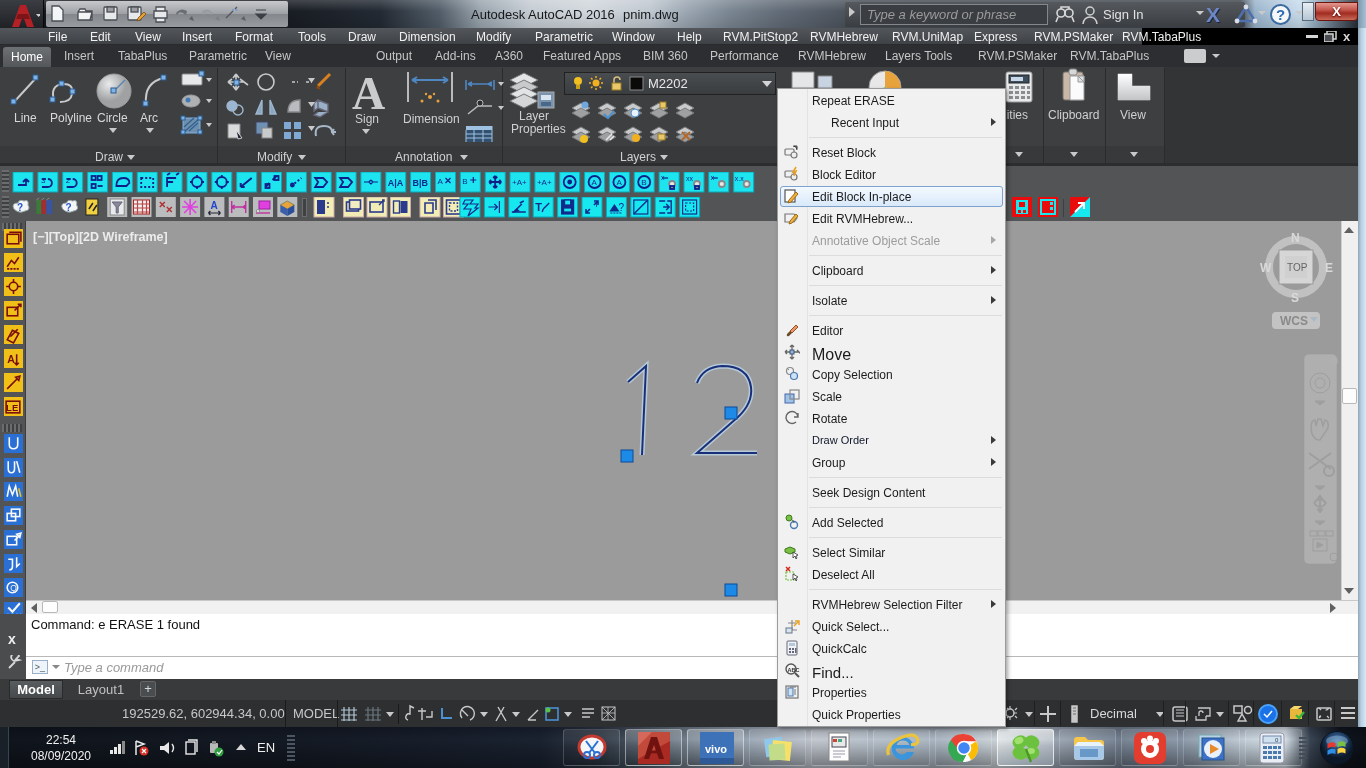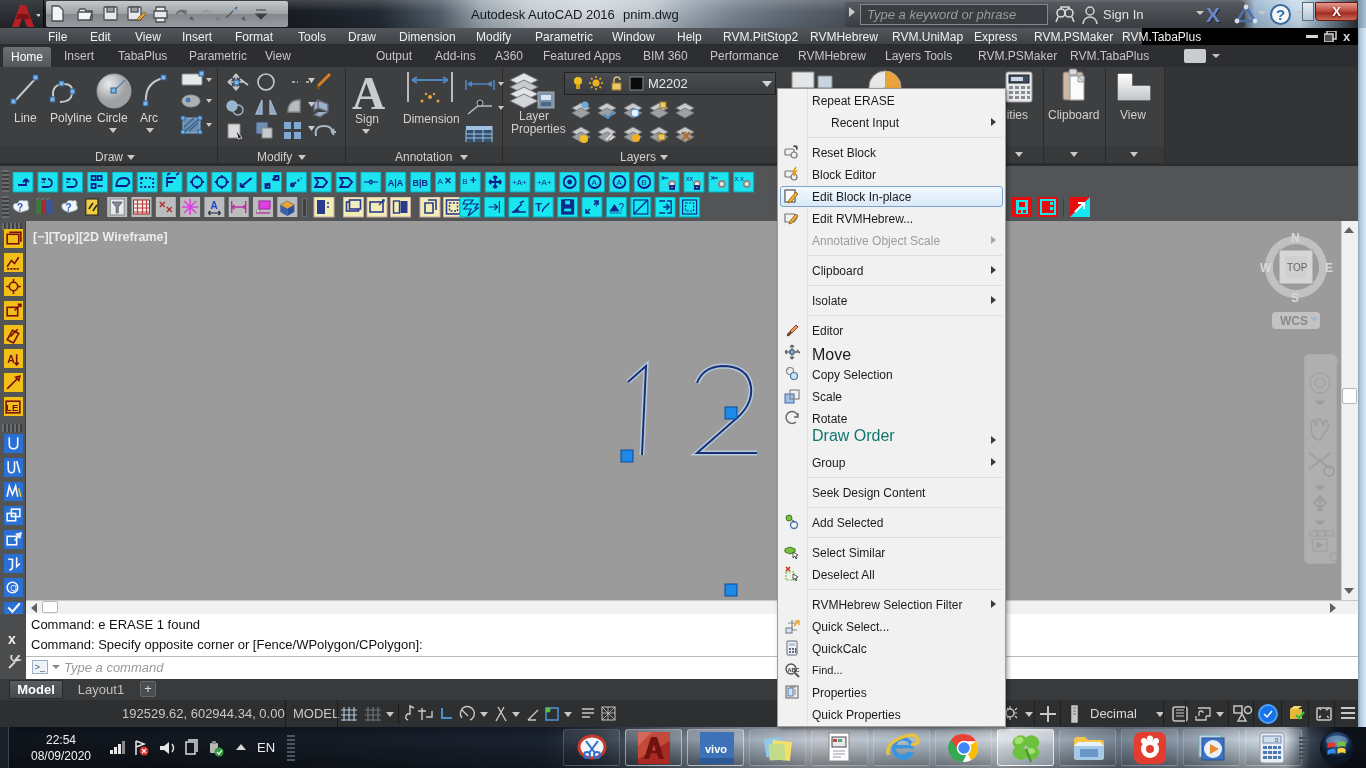--- a/index.html
+++ b/index.html
@@ -961,21 +961,20 @@
 <div class="abs" style="left:42px;top:601px;width:16px;height:12px;background:#fdfdfd;border:1px solid #b8b8b8;border-radius:2px;"></div>
 <div class="abs" style="left:1330px;top:603px;width:0;height:0;border-left:6px solid #606060;border-top:5px solid transparent;border-bottom:5px solid transparent;"></div>
 
 <div class="abs" style="left:0;top:614px;width:1358px;height:65px;background:#ffffff;"></div>
 <div class="abs" style="left:0;top:614px;width:26px;height:65px;background:#4a4c4e;"></div>
 <div class="abs" style="left:8px;top:631px;color:#f0f0f0;font-size:14px;font-weight:bold;">x</div>
 <svg class="abs" style="left:7px;top:655px" width="15" height="15" viewBox="0 0 15 15">
       <path d="M2 13 L8 7 M7 6 a4 4 0 1 1 5 -5 l-3 3 3 1 z" stroke="#d8d8d8" stroke-width="1.8" fill="none"></path>
     </svg>
 <div class="abs" style="left:31px;top:617px;font-size:13px;color:#111;">Command: e ERASE 1 found</div>
-<div class="abs" style="left:31px;top:637px;font-size:13px;color:#111;">Command: Specify opposite corner or [Fence/WPolygon/CPolygon]:</div>
 <div class="abs" style="left:26px;top:656px;width:1332px;height:1px;background:#b8b8b8;"></div>
 <div class="abs" style="left:32px;top:660px;width:16px;height:14px;border:1px solid #9ab0c8;background:#eef4fa;color:#456;font-size:9px;line-height:12px;text-align:center;">&gt;_</div>
 <div class="abs" style="left:52px;top:665px;width:0;height:0;border-top:4px solid #888;border-left:4px solid transparent;border-right:4px solid transparent;"></div>
 <div class="abs" style="left:64px;top:660px;font-size:13px;font-style:italic;color:#9a9a9a;">Type a command</div>
 
 <div class="abs" style="left:0;top:679px;width:1366px;height:21px;background:#383a3c;"></div>
 <div class="abs" style="left:9px;top:680px;width:54px;height:19px;background:linear-gradient(#5a5d60,#46494c);border:1px solid #2a2a2a;color:#fff;font-size:13px;font-weight:bold;text-align:center;line-height:18px;">Model</div>
 <div class="abs" style="left:70px;top:682px;width:62px;height:17px;color:#c0c0c0;font-size:13px;text-align:center;">Layout1</div>
 <div class="abs" style="left:140px;top:681px;width:16px;height:16px;background:#4a4d50;border:1px solid #666;border-radius:2px;color:#d8d8d8;font-size:13px;text-align:center;line-height:14px;">+</div>
 
@@ -1271,21 +1270,21 @@
 <div class="abs" style="left:34px;top:279px;font-size:12px;color:#1b1b1b;white-space:nowrap;">Copy Selection</div>
 <div class="abs" style="left:6px;top:299px;"><svg width="16" height="16" viewBox="0 0 16 16">
           <rect x="1" y="6" width="9" height="9" fill="#9ec2e8" stroke="#46a"></rect>
           <rect x="6" y="2" width="9" height="9" fill="none" stroke="#888" stroke-width="1.2"></rect>
         </svg></div>
 <div class="abs" style="left:34px;top:301px;font-size:12px;color:#1b1b1b;white-space:nowrap;">Scale</div>
 <div class="abs" style="left:6px;top:321px;"><svg width="16" height="16" viewBox="0 0 16 16">
           <path d="M12 12 a6 6 0 1 1 2 -5 m0 -4 l0 4 -4 0" stroke="#666" stroke-width="1.4" fill="none"></path>
         </svg></div>
 <div class="abs" style="left:34px;top:323px;font-size:12px;color:#1b1b1b;white-space:nowrap;">Rotate</div>
-<div class="abs" style="left:34px;top:338px;font-size:16px;color:#0f766e;white-space:nowrap;">Draw Order</div>
+<div class="abs" style="left:34px;top:345px;font-size:11px;color:#0f172a;white-space:nowrap;">Draw Order</div>
 <div class="abs" style="left:213px;top:347px;width:0;height:0;border-left:5px solid #3a3a3a;border-top:4px solid transparent;border-bottom:4px solid transparent;"></div>
 <div class="abs" style="left:34px;top:367px;font-size:12px;color:#1b1b1b;white-space:nowrap;">Group</div>
 <div class="abs" style="left:213px;top:369px;width:0;height:0;border-left:5px solid #3a3a3a;border-top:4px solid transparent;border-bottom:4px solid transparent;"></div>
 <div class="abs" style="left:31px;top:388px;width:193px;height:1px;background:#dcdcdc;"></div>
 <div class="abs" style="left:34px;top:397px;font-size:12px;color:#1b1b1b;white-space:nowrap;">Seek Design Content</div>
 <div class="abs" style="left:31px;top:418px;width:193px;height:1px;background:#dcdcdc;"></div>
 <div class="abs" style="left:6px;top:425px;"><svg width="16" height="16" viewBox="0 0 16 16">
           <circle cx="5" cy="4" r="3" fill="#7ac143" stroke="#3e7a1e"></circle>
           <circle cx="10" cy="11" r="3.5" fill="none" stroke="#4a7ab0" stroke-width="1.4"></circle>
           <path d="M8 6 q2 0 2 3" stroke="#555" fill="none"></path>
@@ -1322,21 +1321,21 @@
             <rect x="8" y="11" width="2" height="2"></rect>
             <rect x="11" y="8" width="1.5" height="5"></rect>
           </g>
         </svg></div>
 <div class="abs" style="left:34px;top:553px;font-size:12px;color:#1b1b1b;white-space:nowrap;">QuickCalc</div>
 <div class="abs" style="left:6px;top:573px;"><svg width="16" height="16" viewBox="0 0 16 16">
           <circle cx="7" cy="7" r="5" fill="#f4f4f4" stroke="#555" stroke-width="1.4"></circle>
           <text x="3.5" y="9.5" font-size="5.5" font-weight="bold" fill="#333" font-family="Liberation Sans">ABC</text>
           <path d="M11 11 l4 4" stroke="#555" stroke-width="2"></path>
         </svg></div>
-<div class="abs" style="left:34px;top:575px;font-size:11px;color:#1b1b1b;white-space:nowrap;">Find...</div>
+<div class="abs" style="left:34px;top:575px;font-size:15px;color:#1b1b1b;white-space:nowrap;">Find...</div>
 <div class="abs" style="left:6px;top:595px;"><svg width="16" height="16" viewBox="0 0 16 16">
           <rect x="2" y="2" width="12" height="12" fill="none" stroke="#777" stroke-width="1.2"></rect>
           <rect x="4" y="4" width="5" height="8" fill="#cfe2f4" stroke="#4a7ab0"></rect>
           <path d="M11 5 v6 m-5 -8 h6" stroke="#777"></path>
         </svg></div>
 <div class="abs" style="left:34px;top:597px;font-size:12px;color:#1b1b1b;white-space:nowrap;">Properties</div>
 <div class="abs" style="left:34px;top:619px;font-size:12px;color:#1b1b1b;white-space:nowrap;">Quick Properties</div>
 </div>
 </div>
 </body></html>

